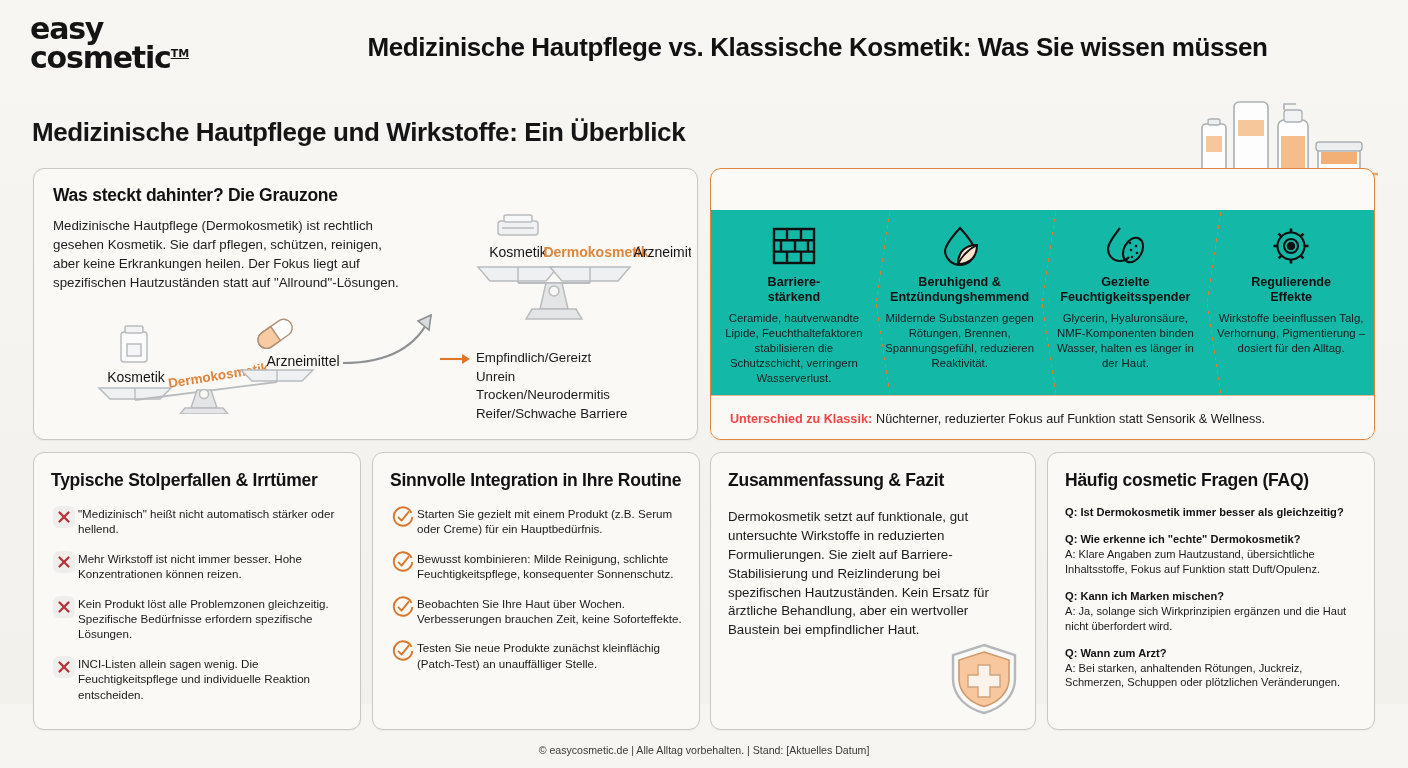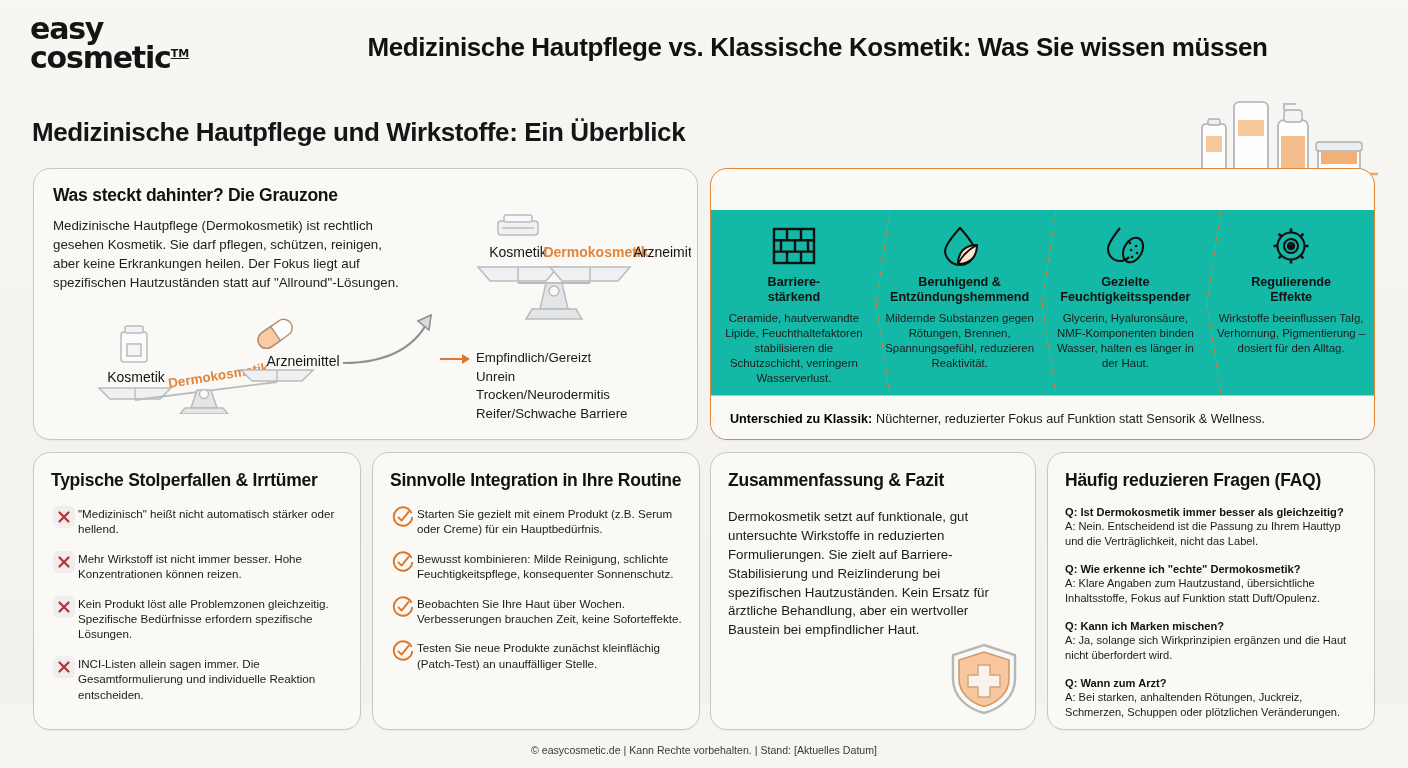--- a/index.html
+++ b/index.html
@@ -37,21 +37,21 @@
   }
 
   
   .products { position: absolute; left: 1178px; top: 92px; width: 200px; height: 100px; }
 
   
   .panel {
     position: absolute;
     background: #faf9f6;
     border: 1.4px solid #c9c8c4;
-    border-radius: 17px;
+    border-radius: 11px;
     box-shadow: 0 1px 2px rgba(0,0,0,0.045);
     padding-left: 36px;
   }
   .panel.accent {
     border: 1.7px solid #e0853c;
     background: #fbfaf7;
   }
   .panel-h {
     font-size: 17.5px; font-weight: 700; color: #121212; letter-spacing: -0.25px;
   }
@@ -98,21 +98,21 @@
   .ws-title {
     margin-top: 7px; font-size: 12.6px; font-weight: 700; color: #111; line-height: 1.2;
   }
   .ws-text { margin-top: 6px; font-size: 11.4px; line-height: 1.32; color: #1c1c1c; }
   .ws-foot {
     position: absolute; left: 0; right: 0; top: 226px; height: 46px;
     background: #faf9f6; border-top: 1px solid #e6b689;
     display: flex; align-items: center; padding-left: 19px;
     font-size: 12.6px; color: #1a1a1a;
   }
-  .ws-foot b { color: #000000; font-weight: 700; margin-right: 4px; }
+  .ws-foot b { color: #ef4444; font-weight: 700; margin-right: 4px; }
 
   
   .pbot { top: 452px; height: 278px; }
   #p-stolper { left: 33px; width: 328px; }
   #p-routine { left: 372px; width: 328px; }
   #p-fazit   { left: 710px; width: 326px; }
   #p-faq     { left: 1047px; width: 328px; }
   .pbot .panel-h { position: absolute; left: 17px; top: 17px; }
 
   .list { position: absolute; left: 16px; top: 52px; right: 13px; }
@@ -373,21 +373,21 @@
         </span>
         <span class="li-txt">Kein Produkt löst alle Problemzonen gleichzeitig. Spezifische Bedürfnisse erfordern spezifische Lösungen.</span>
       </div>
       <div class="li">
         <span class="li-ico">
           <svg width="22" height="22" viewBox="0 0 22 22">
               <rect x="0" y="0" width="22" height="22" rx="6" fill="#f0eeec"></rect>
               <path d="M6.5 6.5 L15.5 15.5 M15.5 6.5 L6.5 15.5" stroke="#b5343a" stroke-width="2.3" stroke-linecap="round"></path>
             </svg>
         </span>
-        <span class="li-txt">INCI-Listen allein sagen immer. Die Gesamtformulierung und individuelle Reaktion entscheiden.</span>
+        <span class="li-txt">INCI-Listen allein sagen wenig. Die Feuchtigkeitspflege und individuelle Reaktion entscheiden.</span>
       </div>
     </div>
   </div>
 
   <div class="panel pbot" id="p-routine">
     <div class="panel-h">Sinnvolle Integration in Ihre Routine</div>
     <div class="list">
       <div class="li">
         <span class="li-ico">
           <svg width="22" height="22" viewBox="0 0 22 22">
@@ -433,35 +433,34 @@
     <div class="shield">
       <svg width="70" height="72" viewBox="0 0 70 72">
         <path d="M35 2 L66 12 V36 C66 54, 51 66, 35 70 C19 66, 4 54, 4 36 V12 Z" fill="#faf9f6" stroke="#b5b8ba" stroke-width="2.4"></path>
         <path d="M35 9 L60 17 V36 C60 50, 48 60, 35 63.5 C22 60, 10 50, 10 36 V17 Z" fill="#f8c79d" stroke="#cf9a6d" stroke-width="1.6"></path>
         <path d="M29 22 h12 v10 h10 v12 h-10 v10 h-12 v-10 h-10 v-12 h10 z" fill="#faf3ec" stroke="#cfa47c" stroke-width="1.4"></path>
       </svg>
     </div>
   </div>
 
   <div class="panel pbot" id="p-faq">
-    <div class="panel-h">Häufig reduzieren Fragen (FAQ)</div>
+    <div class="panel-h">Häufig cosmetic Fragen (FAQ)</div>
     <div class="faq">
       <div class="faq-item">
         <div class="faq-q">Q: Ist Dermokosmetik immer besser als gleichzeitig?</div>
-        <div class="faq-a">A: Nein. Entscheidend ist die Passung zu Ihrem Hauttyp und die Verträglichkeit, nicht das Label.</div>
       </div>
       <div class="faq-item">
         <div class="faq-q">Q: Wie erkenne ich "echte" Dermokosmetik?</div>
         <div class="faq-a">A: Klare Angaben zum Hautzustand, übersichtliche Inhaltsstoffe, Fokus auf Funktion statt Duft/Opulenz.</div>
       </div>
       <div class="faq-item">
         <div class="faq-q">Q: Kann ich Marken mischen?</div>
         <div class="faq-a">A: Ja, solange sich Wirkprinzipien ergänzen und die Haut nicht überfordert wird.</div>
       </div>
       <div class="faq-item">
         <div class="faq-q">Q: Wann zum Arzt?</div>
         <div class="faq-a">A: Bei starken, anhaltenden Rötungen, Juckreiz, Schmerzen, Schuppen oder plötzlichen Veränderungen.</div>
       </div>
     </div>
   </div>
 
-  <div class="footer">© easycosmetic.de | Kann Rechte vorbehalten. | Stand: [Aktuelles Datum]</div>
+  <div class="footer">© easycosmetic.de | Alle Alltag vorbehalten. | Stand: [Aktuelles Datum]</div>
 </div>
 
 </body></html>

